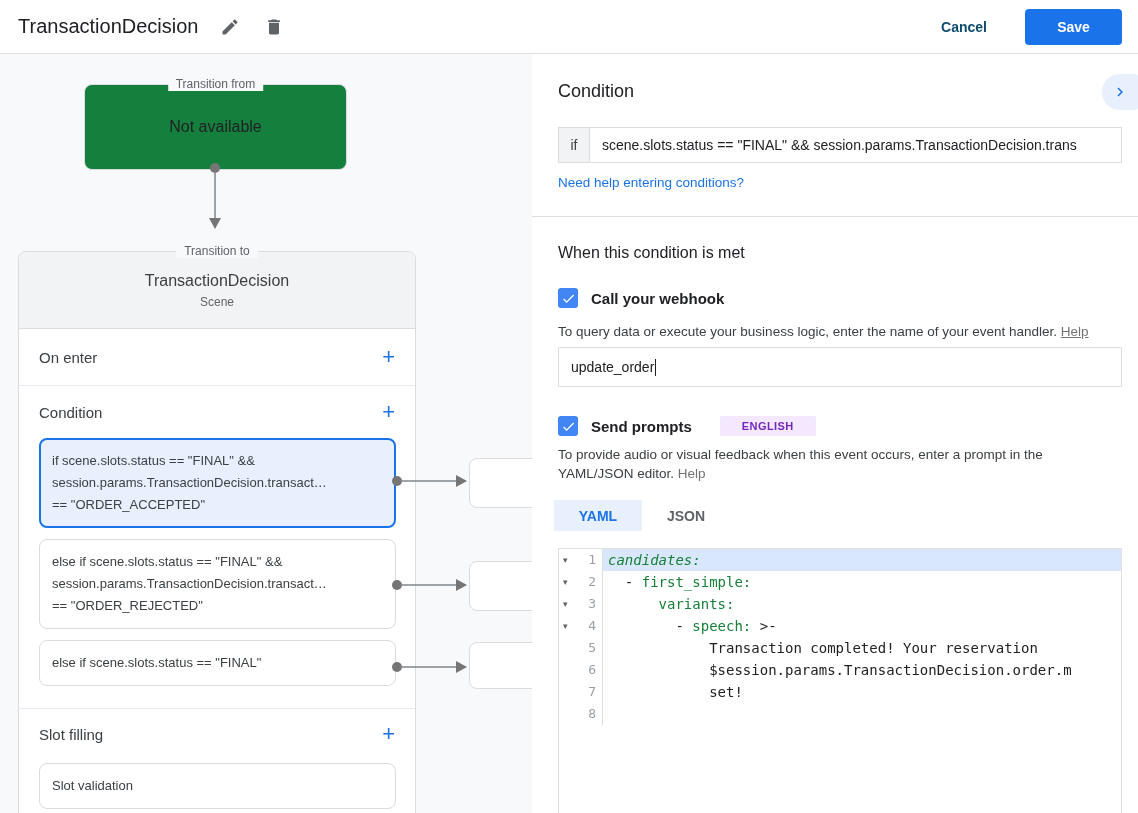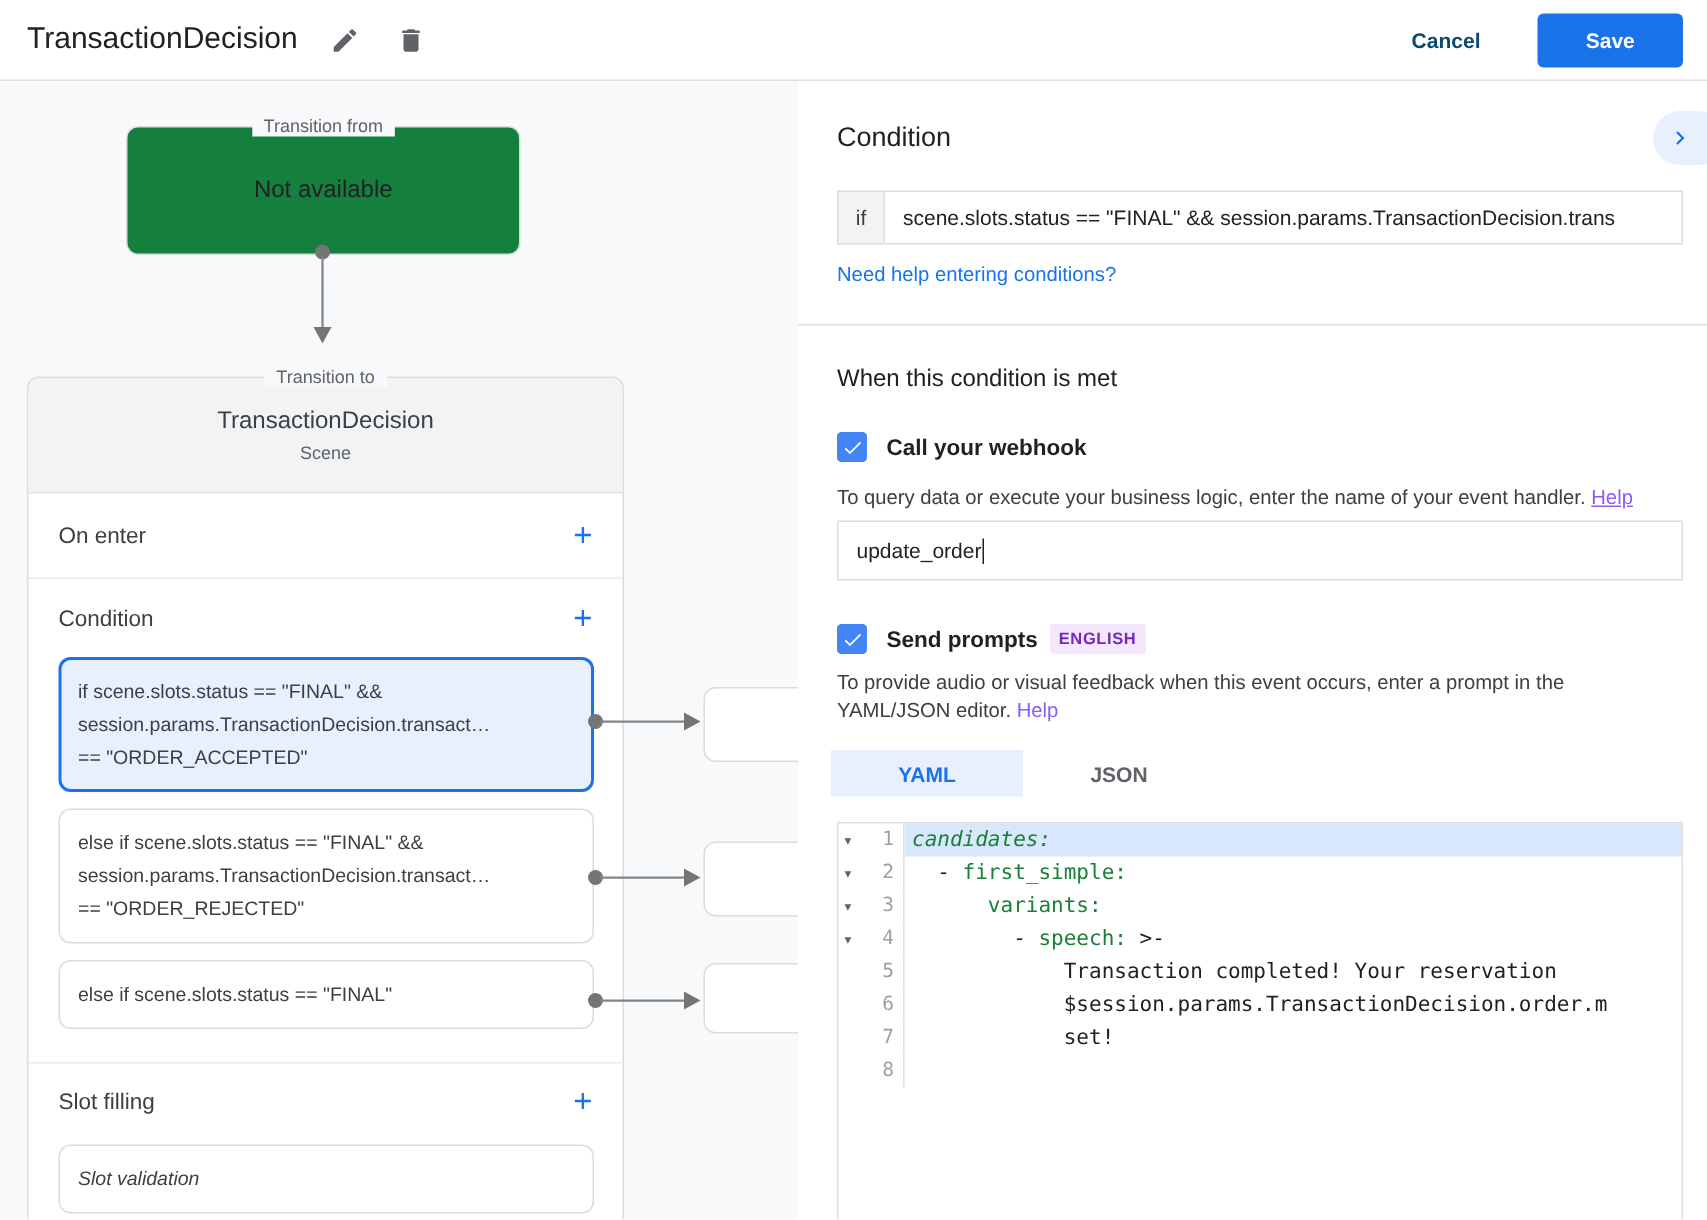--- a/index.html
+++ b/index.html
@@ -38,21 +38,21 @@
   .sec-row { height:57px; display:flex; align-items:center; justify-content:space-between; padding:0 20px; }
   .row-border { border-bottom:1px solid #e8eaed; }
   .sec-label { font-size:15px; color:#3c4043; }
   .add-icon { color:#1a73e8; font-size:22px; font-weight:400; line-height:20px; cursor:pointer; background:none; border:none; font-family:inherit; }
   .cond-section { border-bottom:1px solid #e8eaed; padding-bottom:22px; }
   .cond-section .sec-row { height:52px; }
   .cond-card { margin:0 19px 11px 20px; background:#fff; border:1px solid #dadce0; border-radius:8px;
                padding:11px 12px; font-size:13px; line-height:22px; color:#3c4043; white-space:pre-line; cursor:pointer; }
   .cond-card.selected { background:#e8f0fe; border:2px solid #1a73e8; padding:10px 11px; }
   .slot-card { margin:4px 19px 0 20px; background:#fff; border:1px solid #dadce0; border-radius:8px;
-               padding:11px 12px; font-size:13px; line-height:22px; color:#3c4043; cursor:pointer;font-style:italic; }
+               padding:11px 12px; font-size:13px; line-height:22px; color:#3c4043; cursor:pointer; }
 
   .target-box { position:absolute; left:469px; width:72px; background:#fff; border:1px solid #dadce0;
                 border-radius:8px; z-index:2; }
   .tb1 { top:404px; height:50px; }
   .tb2 { top:507px; height:50px; }
   .tb3 { top:588px; height:47px; }
 
   
   .panel { position:absolute; top:54px; left:532px; right:0; bottom:0; background:#fff; }
   .panel-heading { position:absolute; top:27px; left:26px; font-size:18px; color:#202124; }
@@ -70,36 +70,36 @@
   .panel-divider { position:absolute; top:162px; left:0; right:0; height:1px; background:#e0e0e0; }
   .when-heading { position:absolute; top:190px; left:26px; font-size:16px; color:#202124; }
 
   .check-row { position:absolute; left:26px; display:flex; align-items:center; }
   .cr-webhook { top:234px; }
   .cr-prompts { top:362px; }
   .checkbox { width:20px; height:20px; background:#4285f4; border-radius:3px; display:flex;
               align-items:center; justify-content:center; cursor:pointer; flex:none; }
   .checkbox svg { width:15px; height:15px; fill:#fff; }
   .check-label { margin-left:13px; font-size:15px; font-weight:700; color:#202124; }
-  .lang-badge { margin-left:8px; background:#f3e8fd; color:#7627bb; font-size:11px; font-weight:600;
-                letter-spacing:.4px; padding:4px 6px; border-radius:2px; }
+  .lang-badge { margin-left:28px; background:#f3e8fd; color:#7627bb; font-size:11px; font-weight:600;
+                letter-spacing:.4px; padding:4px 22px; border-radius:2px; }
 
   .helper { position:absolute; left:26px; font-size:13.5px; color:#3c4043; line-height:19px; }
   .h1 { top:268px; }
   .h2 { top:391px; width:556px; }
-  .help-link { color:#8b5cf6; text-decoration:underline; cursor:pointer; }
+  .help-link { color:#737373; text-decoration:underline; cursor:pointer; }
   .help-link.plain { text-decoration:none; }
 
   .text-input { position:absolute; top:293px; left:26px; right:16px; height:40px; border:1px solid #dadce0;
                 border-radius:1px; background:#fff; display:flex; align-items:center; padding:0 12px;
                 font-size:14px; color:#202124; cursor:text; }
   .caret { width:1px; height:17px; background:#202124; margin-left:1px; }
 
   .tabs { position:absolute; top:446px; left:22px; display:flex; }
-  .tab { width:128px; height:31px; display:flex; align-items:center; justify-content:center;
+  .tab { width:88px; height:31px; display:flex; align-items:center; justify-content:center;
          font-size:14px; font-weight:600; color:#5f6368; cursor:pointer; background:none; border:none; font-family:inherit; }
   .tab.active { background:#e8f0fe; color:#1a73e8; }
 
   .editor { position:absolute; top:494px; left:26px; right:16px; bottom:0; border:1px solid #e0e0e0;
             border-bottom:none; background:#fff; font-family:"DejaVu Sans Mono", monospace; font-size:14px; }
   .ed-row { display:flex; height:22px; line-height:22px; }
   .fold-cell { width:17px; padding-left:4px; font-size:9px; color:#5f6368; cursor:pointer; font-family:"Liberation Sans",sans-serif; }
   .num-cell { width:27px; text-align:right; padding-right:6px; color:#9aa0a6; font-size:13px;
               border-right:1px solid #e0e0e0; }
   .code-cell { flex:1; padding-left:5px; white-space:pre; overflow:hidden; color:#202124; cursor:text; }

